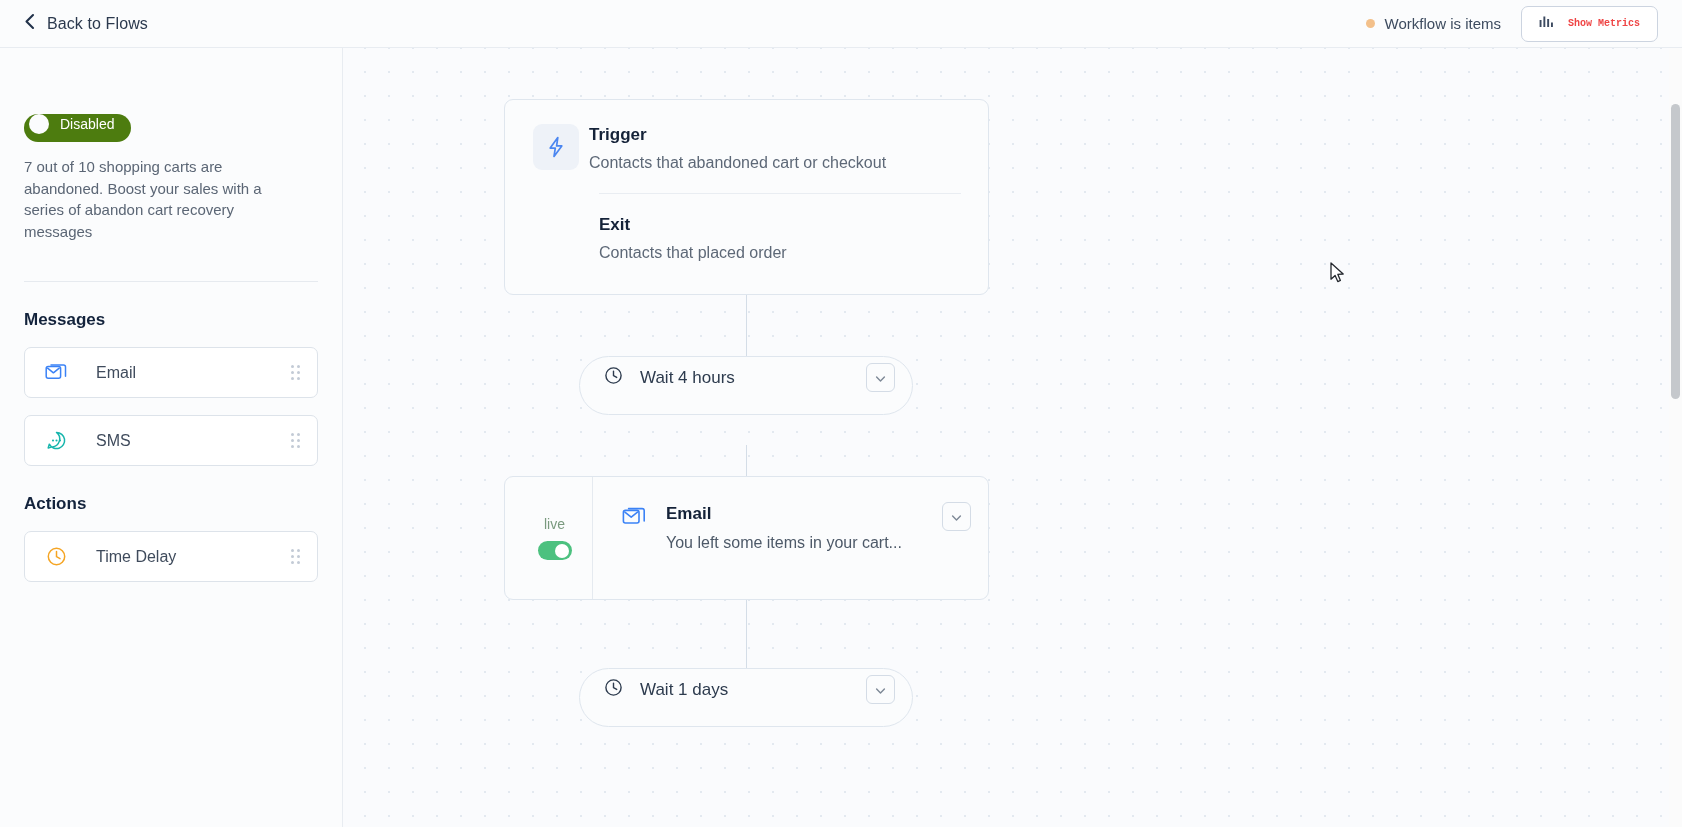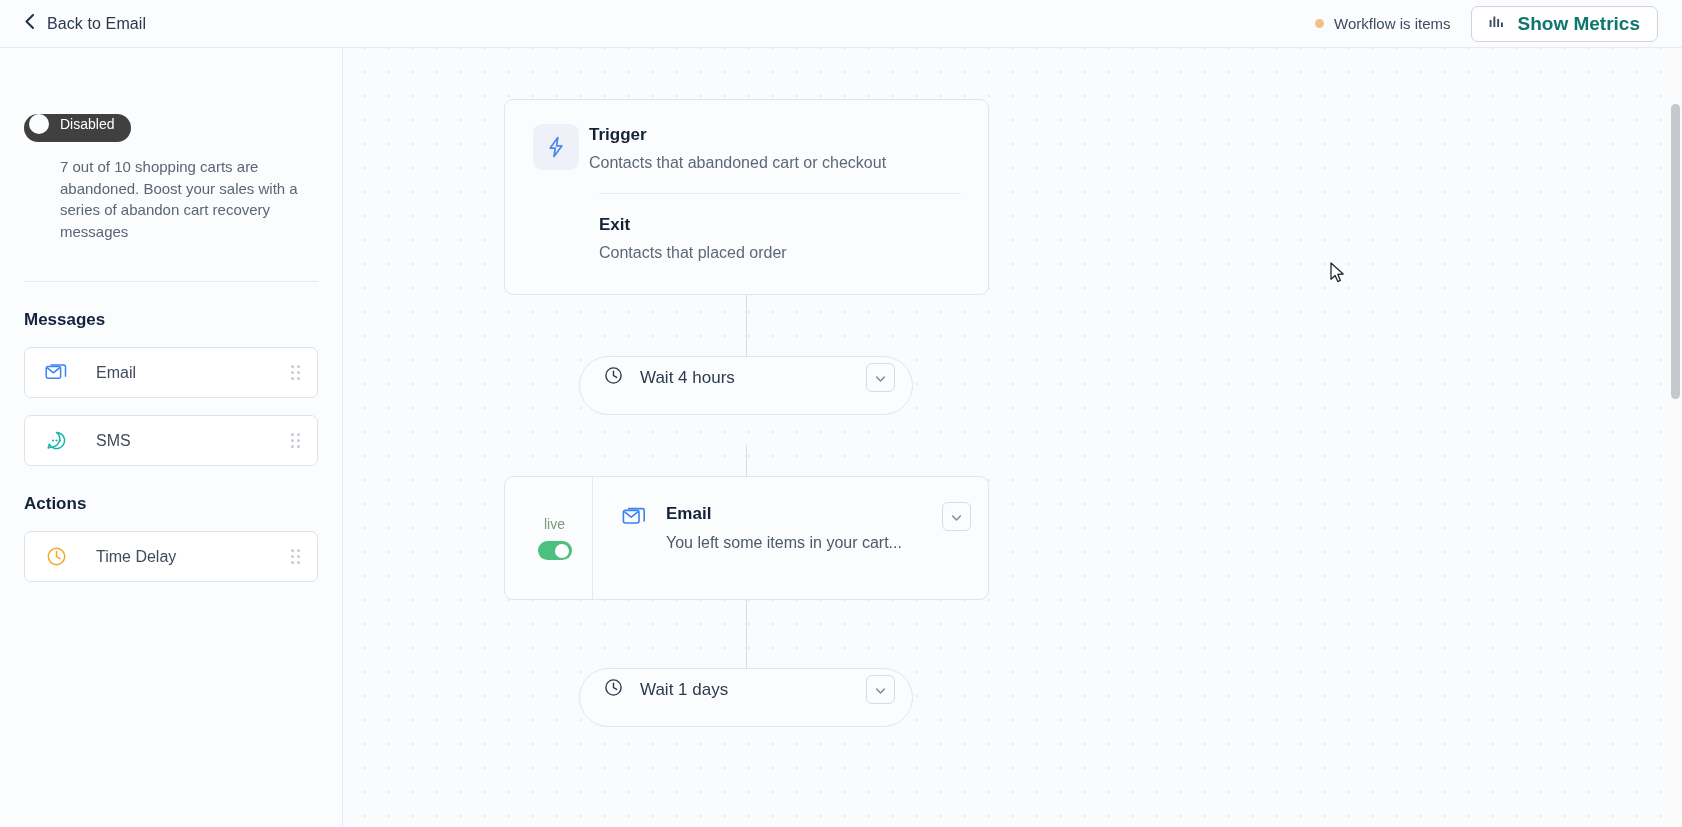--- a/index.html
+++ b/index.html
@@ -37,36 +37,36 @@
     background: #f3c08a;
   }
   .status-text { font-size: 15px; color: #3d4b5f; }
 
   .metrics-btn {
     display: flex; align-items: center; gap: 12px;
     height: 36px; padding: 0 17px;
     border: 1px solid #ccd4e0; border-radius: 7px;
     background: #ffffff; cursor: pointer;
   }
-  .metrics-label { font-size: 19px; font-weight: bold; color: #0f766e; }
+  .metrics-label { font-size: 10px; font-weight: bold; color: #ef4444; font-family: Liberation Mono, monospace; }
 
   
   .sidebar {
     position: absolute; top: 48px; left: 0;
     width: 343px; height: 779px;
     background: #fbfcfd;
     border-right: 1px solid #e8ecf1;
     padding: 0 24px;
     overflow: hidden;
   }
   .disabled-pill {
     margin-top: 66px;
     display: inline-flex; align-items: center; gap: 11px;
     height: 28px; padding: 0 17px 8px 5px;
-    border-radius: 14px; background: #404040;
+    border-radius: 14px; background: #4d7c0f;
     cursor: pointer;
   }
   .disabled-knob {
     width: 20px; height: 20px; border-radius: 50%;
     background: #fbfcfd;
   }
   .disabled-label { font-size: 14px; color: #ffffff; font-weight: 500; }
 
   .flow-title {
     margin-top: 22px;
@@ -75,21 +75,20 @@
     font-size: 31px; line-height: 41px;
     color: #101f36;
     max-width: 230px;
     letter-spacing: -0.2px;
   }
   .flow-desc {
     margin-top: 14px;
     font-size: 15px; line-height: 21.5px;
     color: #5b6675;
     max-width: 265px;
-    margin-left: 36px;
   }
   .divider {
     margin-top: 39px;
     height: 1px; background: #e6eaef;
   }
   .section-head {
     margin-top: 28px;
     font-size: 17px; font-weight: bold; color: #13233c;
   }
   .block-card {
@@ -222,21 +221,21 @@
 </head>
 <body>
 
 <div class="topbar">
   <div class="back-link">
     <span class="back-chevron">
       <svg width="11" height="17" viewBox="0 0 11 17">
           <polyline points="9,2 2.5,8.5 9,15" fill="none" stroke="#22324a" stroke-width="2.1" stroke-linecap="round" stroke-linejoin="round"></polyline>
         </svg>
     </span>
-    <span class="back-label">Back to Email</span>
+    <span class="back-label">Back to Flows</span>
   </div>
 
   <div class="topbar-right">
     <div class="status-wrap">
       <span class="status-dot"></span>
       <span class="status-text">Workflow is items</span>
     </div>
     <div class="metrics-btn">
       <span>
         <svg width="17" height="15" viewBox="0 0 17 15">

